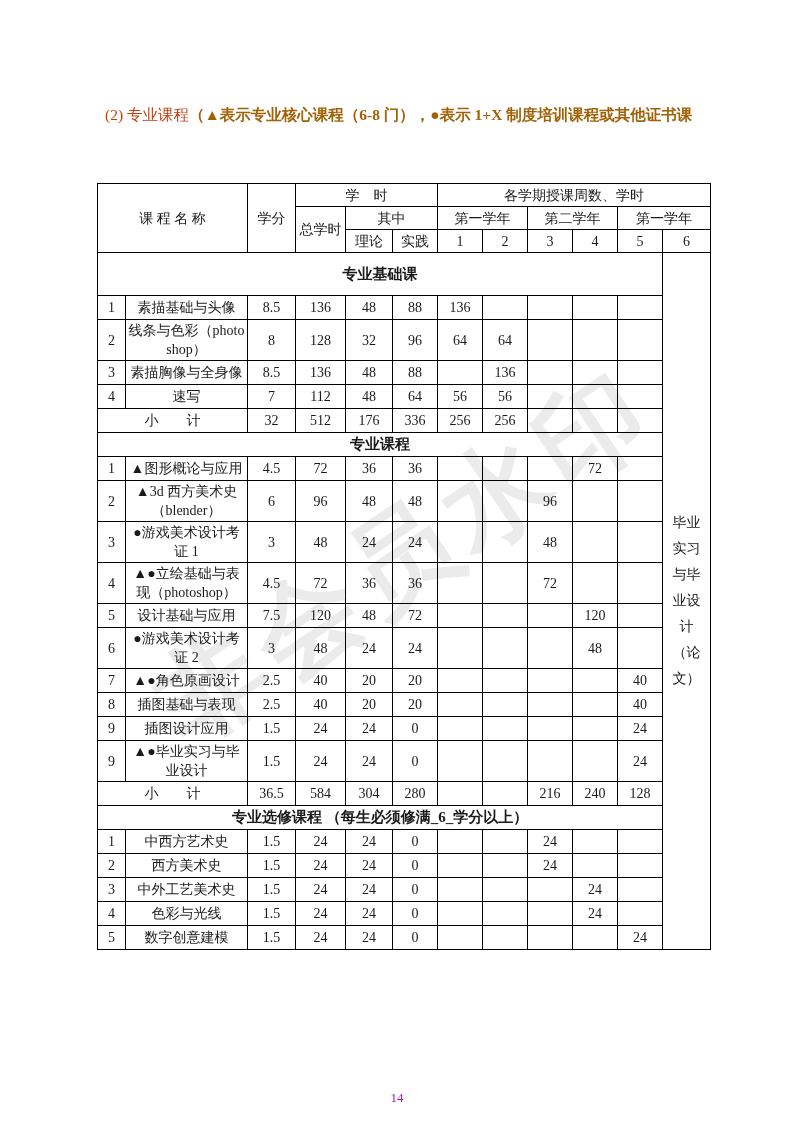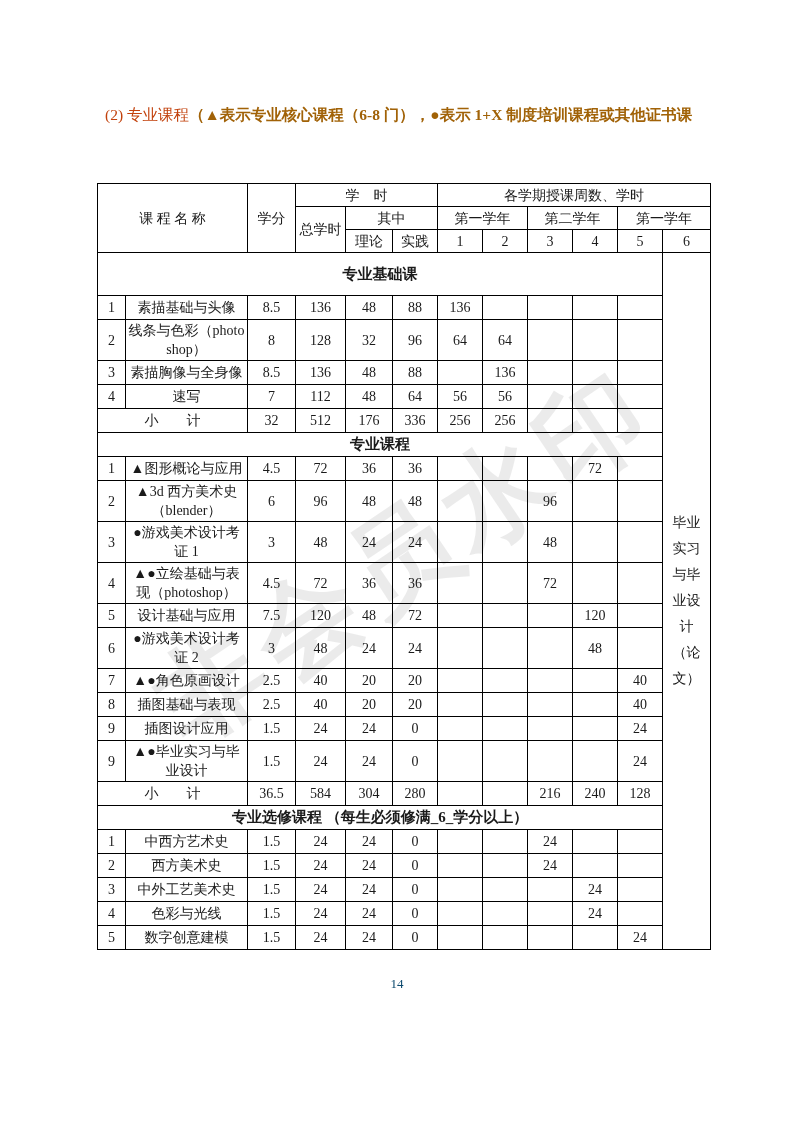--- a/index.html
+++ b/index.html
@@ -25,21 +25,21 @@
     border:1px solid #000;text-align:center;vertical-align:middle;
     padding:1px 2px;word-break:break-all;line-height:19px;
   }
   thead td{height:20px;line-height:18px;padding:0 1px;margin-top:34px;}
   tbody td{height:21px;}
   td.section-title{font-weight:700;font-size:15px;height:21px;}
   td.section-title.tall{height:40px;margin-top:43px;}
   td.name-cell{padding:1px 7px;}
   td.grad-cell{vertical-align:middle;padding:0;}
   .grad-text{width:34px;margin:12px auto;line-height:26px;font-size:14px;text-align:center;}
-  .page-number{position:absolute;left:0;right:0;top:976px;text-align:center;font-size:13px;color:#0c4a6e;}
+  .page-number{position:absolute;left:0;right:0;top:1090px;text-align:center;font-size:13px;color:#a21caf;}
 </style>
 </head>
 <body>
 
 <div class="page">
 
   <div class="watermark">非会员水印</div>
 
   <div class="doc-title">
     <div class="line1"><span class="t-gray">(2) 专业课程</span><span class="t-bold">（▲表示专业核心课程（6-8 门），●表示 1+X 制度培训课程或其他证书课</span></div>

